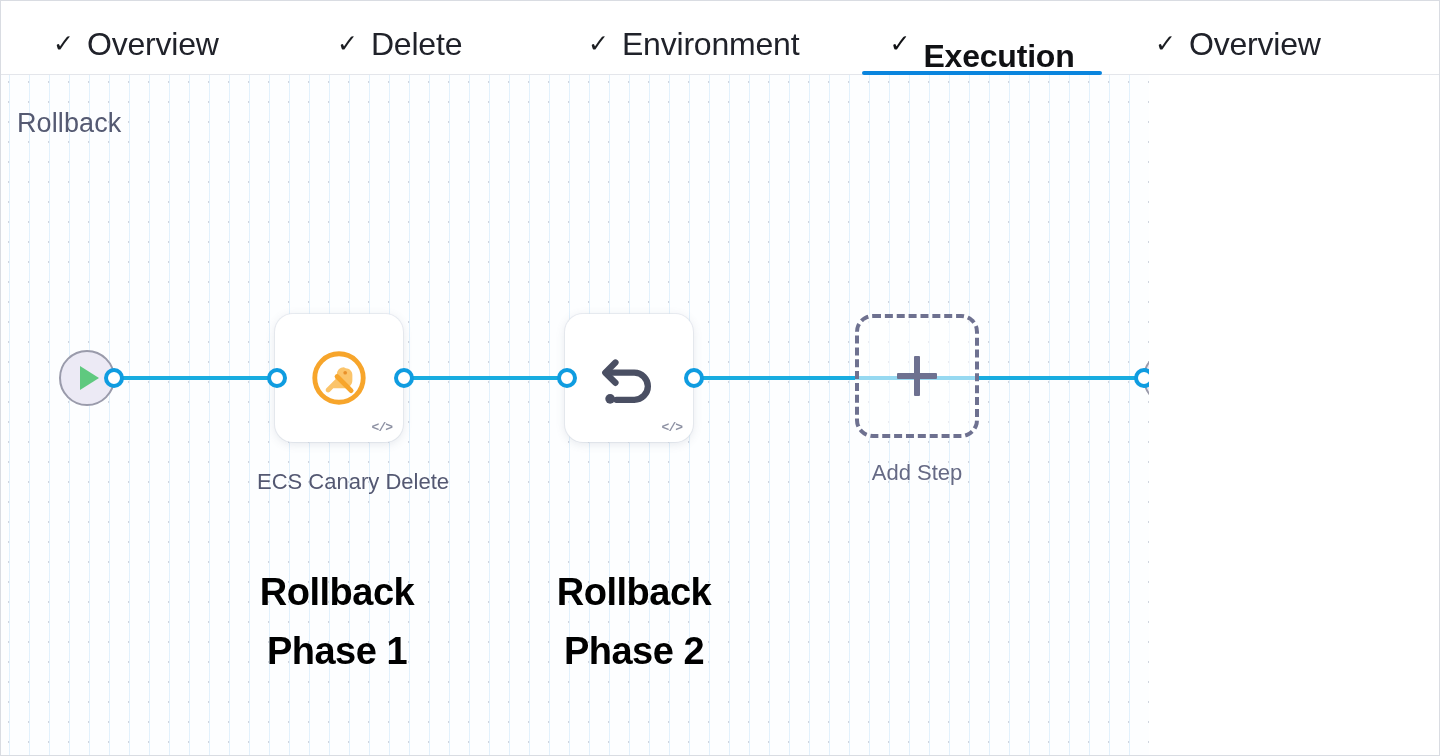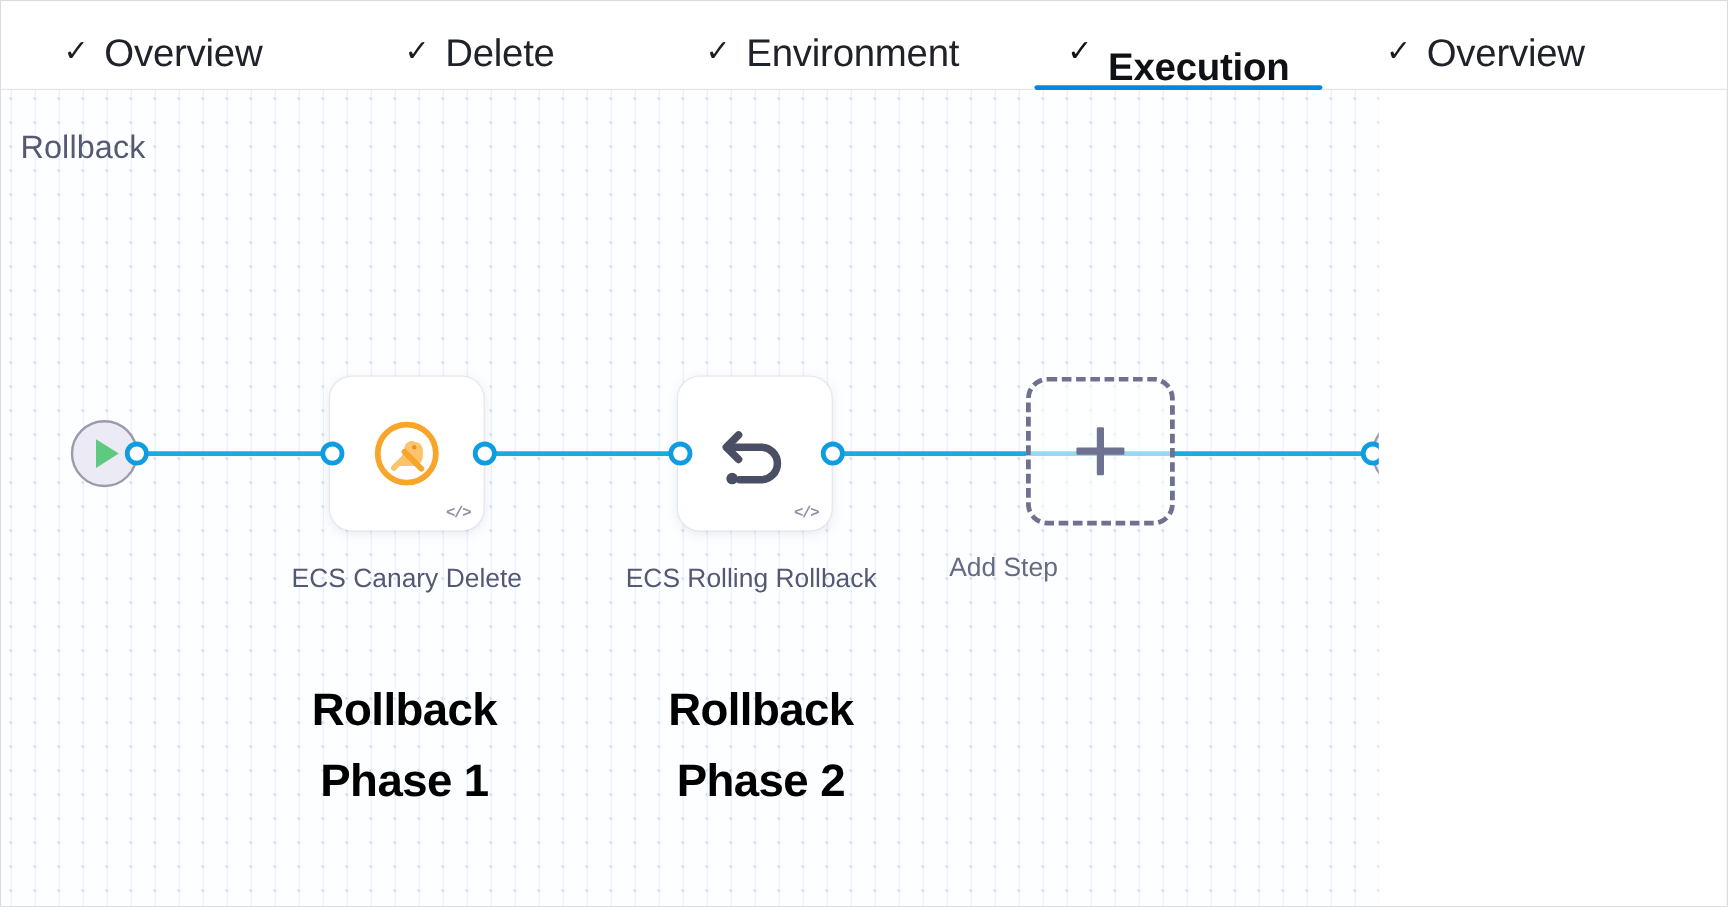--- a/index.html
+++ b/index.html
@@ -237,31 +237,32 @@
     border-radius: 1px;
   }
   .plus-h { width: 40px; height: 6px; }
   .plus-v { width: 6px;  height: 40px; }
 
   .addstep-label {
     position: absolute;
     left: 790px;
     top: 385px;
     width: 252px;
+    text-align: center;
     font-size: 22px;
     color: #666a85;
     font-weight: 400;
   }
 
   
   .node-caption {
     position: absolute;
     top: 387px;
     width: 220px;
-    text-align: center;
+    text-align: right;
     font-size: 22px;
     line-height: 40px;
     color: #545872;
     font-weight: 400;
   }
   .node-caption.c1 { left: 228px; }
   .node-caption.c2 { left: 515px; }
 
   
   .phase-note {
@@ -355,21 +356,20 @@
           <svg width="64" height="60" viewBox="0 0 66 62" aria-hidden="true">
             <path d="M19 15 8.5 25.5 19 36" fill="none" stroke="#4a4f63" stroke-width="6.5" stroke-linecap="round" stroke-linejoin="round"></path>
             <path d="M9.5 25.5h29c7.7 0 14 6.3 14 14s-6.3 14-14 14H20" fill="none" stroke="#4a4f63" stroke-width="6.5" stroke-linecap="round"></path>
             <circle cx="13.5" cy="52.5" r="5" fill="#4a4f63"></circle>
           </svg>
         </div>
         <div class="node-code-badge">&lt;/&gt;</div>
       </div>
       <div class="port p-n2-in"></div>
       <div class="port p-n2-out"></div>
-      <div class="node-caption c2">ECS Rolling Rollback</div>
       <div class="phase-note a2">Rollback
 Phase 2</div>
 
       <div class="addstep">
         <span class="plus-h"></span>
         <span class="plus-v"></span>
       </div>
       <div class="addstep-label">Add Step</div>
 
       <div class="port p-end"></div>

